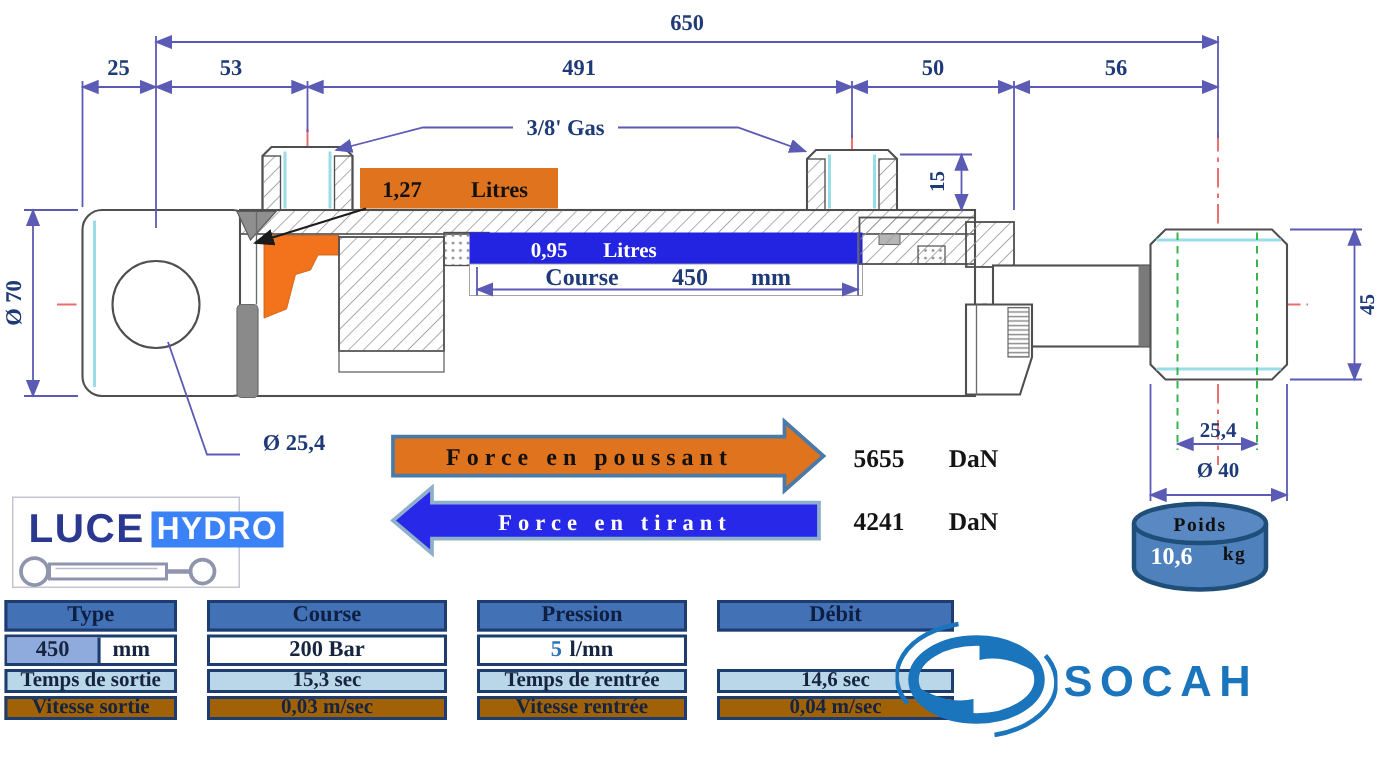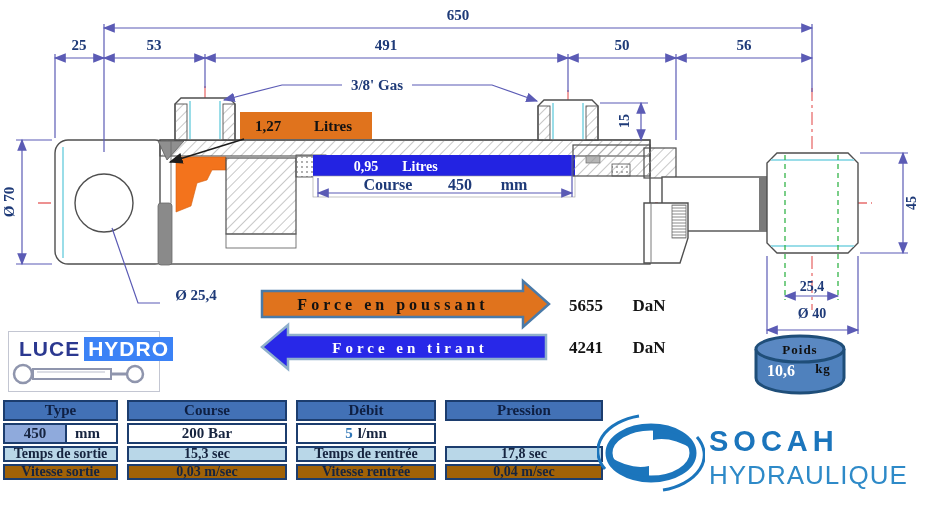--- a/index.html
+++ b/index.html
@@ -20,27 +20,27 @@
   .cl{stroke:#e86e6e;stroke-width:1.3;fill:none;stroke-dasharray:13 4 3 4;}
   .gl{stroke:#35b44a;stroke-width:1.3;fill:none;stroke-dasharray:5 4;}
   .cy{stroke:#9adde8;stroke-width:2;fill:none;}
   .sk{stroke:#4f4f4f;stroke-width:1.4;fill:#ffffff;}
   .thin{stroke:#6b6b6b;stroke-width:0.9;fill:none;}
 
   
   .luce{position:absolute;left:8px;top:331px;width:152px;height:61px;background:#fff;
         border:1px solid #c3c6d2;box-sizing:border-box;font-family:"Liberation Sans",sans-serif;}
   .luce-row{display:flex;align-items:center;margin:5px 0 0 10px;}
-  .luce-w1{color:#2b3890;font-weight:bold;font-size:21px;letter-spacing:1px;}
+  .luce-w1{color:#2b3890;font-weight:bold;font-size:27px;letter-spacing:1px;}
   .luce-w2{background:#3b82f6;color:#fff;font-weight:bold;font-size:21px;letter-spacing:1px;
            padding:0 4px;margin-left:4px;}
 
   
   .tbl{position:absolute;left:3px;top:400px;width:582px;font-weight:bold;font-size:15px;color:#16243f;}
-  .trow{display:grid;column-gap:9px;margin-bottom:2px;}
+  .trow{display:grid;column-gap:20px;margin-bottom:2px;}
   .r-head{grid-template-columns:115px 160px 140px 158px;}
   .r-spec{grid-template-columns:115px 160px 140px 158px;}
   .r-data{grid-template-columns:115px 160px 140px 158px;}
   .cell{border:2px solid #1c3d6e;box-sizing:border-box;display:flex;align-items:center;
         justify-content:center;height:21px;background:#fff;}
   .r-head .cell{background:#4271b6;color:#0e1f42;}
   .r-data .cell{height:16px;font-size:14px;text-align:right;}
   .row3 .cell{background:#b9d7e8;}
   .row4 .cell{background:#a16207;}
   .split{padding:0;justify-content:flex-start;}
@@ -256,56 +256,55 @@
     <line x1="102" y1="13" x2="118" y2="13" stroke="#8f95ad" stroke-width="3"></line>
     <circle cx="126" cy="13" r="8" fill="none" stroke="#8f95ad" stroke-width="2.5"></circle>
   </svg>
 </div>
 
 
 <div class="tbl">
   <div class="trow r-head">
     <div class="cell">Type</div>
     <div class="cell">Course</div>
+    <div class="cell">Pression</div>
     <div class="cell">Débit</div>
-    <div class="cell">Pression</div>
   </div>
   <div class="trow r-spec">
     <div class="cell split">
       <span class="c450">450</span>
       <span class="cmm">mm</span>
     </div>
     <div class="cell">200 Bar</div>
     <div class="cell">
       <span class="blu">5</span>
       <span>l/mn</span>
     </div>
   </div>
   <div class="trow r-data row3">
     <div class="cell">Temps de sortie</div>
     <div class="cell">15,3 sec</div>
     <div class="cell">Temps de rentrée</div>
-    <div class="cell">17,8 sec</div>
+    <div class="cell">14,6 sec</div>
   </div>
   <div class="trow r-data row4">
     <div class="cell">Vitesse sortie</div>
     <div class="cell">0,03 m/sec</div>
     <div class="cell">Vitesse rentrée</div>
     <div class="cell">0,04 m/sec</div>
   </div>
 </div>
 
 
 <div class="socah">
   <svg width="108" height="88" viewBox="0 0 108 88">
     <ellipse cx="54" cy="42" rx="42" ry="26" fill="none" stroke="#1b75bc" stroke-width="7"></ellipse>
     <path d="M56,18 A42,26 0 0 1 95,38 Q74,25 56,29 Z" fill="#1b75bc"></path>
     <path d="M52,66 A42,26 0 0 1 13,46 Q34,59 52,55 Z" fill="#1b75bc"></path>
     <path d="M8,58 A54,36 0 0 1 42,5" fill="none" stroke="#1b75bc" stroke-width="3"></path>
     <path d="M100,26 A54,36 0 0 1 66,79" fill="none" stroke="#1b75bc" stroke-width="3"></path>
   </svg>
   <div class="socah-text">
     <span class="socah-name">SOCAH</span>
-    <span class="socah-sub">HYDRAULIQUE</span>
   </div>
 </div>
 
 </div>
 
 </body></html>

